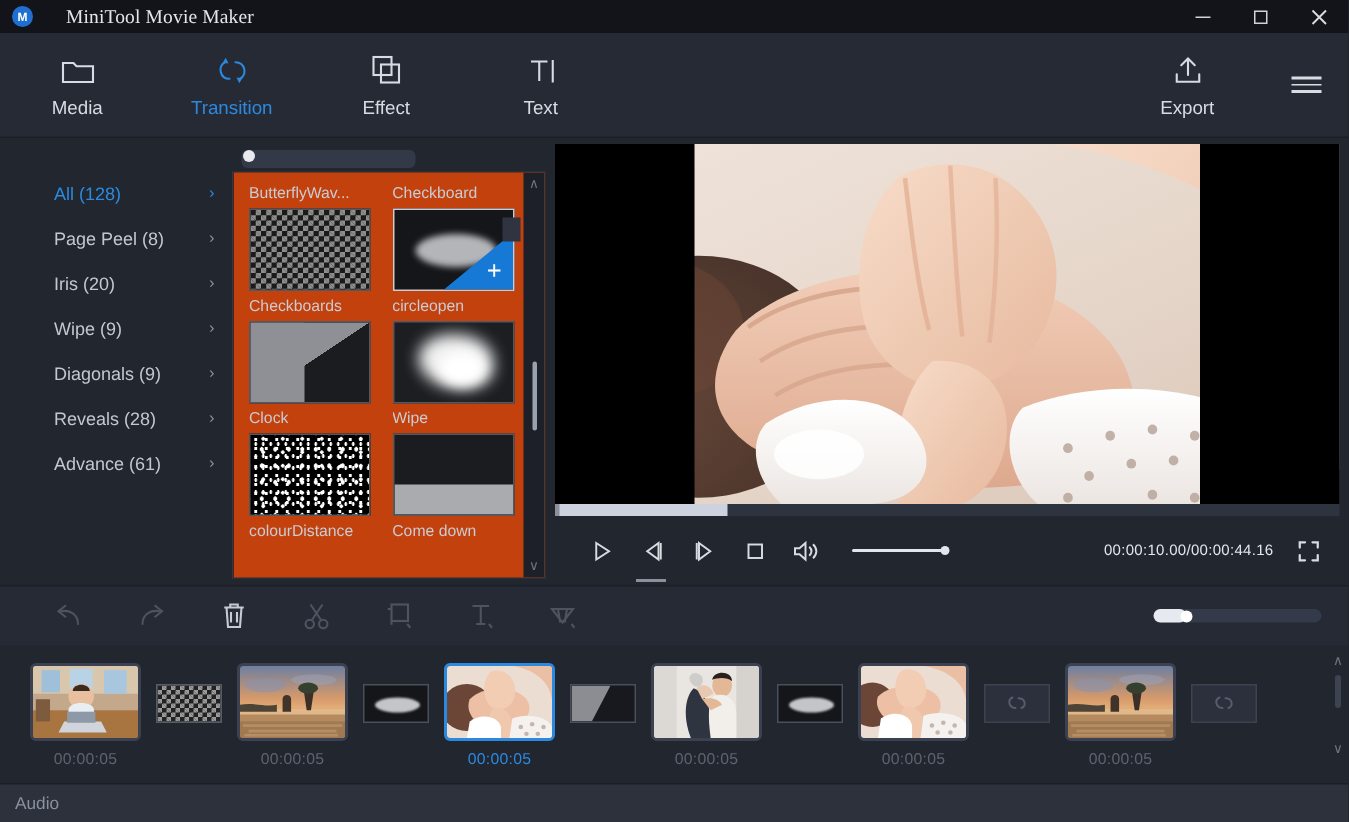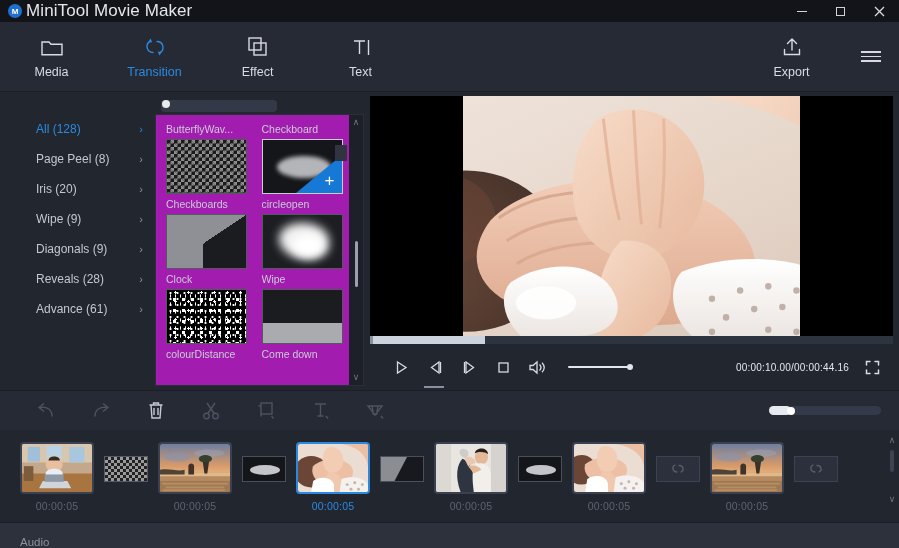--- a/index.html
+++ b/index.html
@@ -21,21 +21,21 @@
     padding-left: 8px;
     position: relative;
   }
   .logo {
     width: 14px; height: 14px; border-radius: 50%;
     background: #1f6fd0;
     display: flex; align-items: center; justify-content: center;
     font-size: 8px; font-weight: bold; color: #ffffff;
     flex: 0 0 14px;
   }
-  .app-title { font-size: 17px; color: #e3e6ec; margin-left: 4px; letter-spacing: .1px; }
+  .app-title { font-size: 13px; color: #e3e6ec; margin-left: 22px; letter-spacing: .1px; font-family: Liberation Serif, serif; }
   .wincontrols { position: absolute; right: 0; top: 0; height: 22px; display: flex; }
   .wbtn {
     width: 38px; height: 22px; display: flex; align-items: center; justify-content: center;
     color: #cfd3da; font-size: 11px;
   }
   .wbtn.close { width: 40px; }
   .wbtn .dash { width: 10px; height: 1px; background: #cfd3da; display: block; }
   .wbtn .sq { width: 9px; height: 9px; border: 1px solid #cfd3da; display: block; }
 
   
@@ -73,21 +73,21 @@
   .cat.sel { color: #2b8ae0; }
   .cat .chev { font-size: 11px; color: #8e939e; }
   .cat.sel .chev { color: #2b8ae0; }
 
   .gridwrap { flex: 1 1 auto; display: flex; flex-direction: column; min-width: 0; padding-right: 6px; }
   .pager { height: 16px; display: flex; align-items: center; padding: 0 4px 0 6px; }
   .pager .track { flex: 1 1 auto; height: 7px; border-radius: 4px; background: #343947; position: relative; max-width: 116px; }
   .pager .dot { position: absolute; left: 1px; top: -0.5px; width: 8px; height: 8px; border-radius: 50%; background: #e8eaee; }
 
   .gridbox {
-    flex: 1 1 auto; background: #a21caf; border: 1px solid #2a2e39;
+    flex: 1 1 auto; background: #c2410c; border: 1px solid #2a2e39;
     display: flex; min-height: 0; position: relative; overflow: hidden;
   }
   .grid {
     flex: 1 1 auto; padding: 4px 2px 0 10px;
     display: grid; grid-template-columns: 1fr 1fr; column-gap: 10px;
     align-content: start; overflow: hidden;
   }
   .cell { width: 85px; }
   .cell .label {
     font-size: 10.5px; color: #c9ccd4; height: 20px; line-height: 20px;
@@ -214,21 +214,21 @@
   .tslot.empty svg { stroke: #575d6b; fill: none; stroke-width: 1.3; }
 
   .tlscroll { width: 14px; flex: 0 0 14px; display: flex; flex-direction: column; align-items: center; justify-content: space-between; padding: 6px 0 18px 0; }
   .tlscroll .arr { color: #6f747f; font-size: 9px; line-height: 9px; }
   .tlscroll .sbar { flex: 1 1 auto; width: 4px; margin: 5px 0; position: relative; }
   .tlscroll .sthumb { position: absolute; left: 0; top: 0; width: 4px; height: 22px; background: #3d4350; border-radius: 2px; }
 
   
   .audiobar {
     height: 26px; flex: 0 0 26px; background: #2c313c;
-    display: flex; align-items: flex-end; padding-left: 20px;
+    display: flex; align-items: center; padding-left: 10px;
     border-top: 1px solid #1b1e26;
     font-size: 11.5px; color: #8b919e;
   }
 </style>
 </head>
 <body>
 
 <div class="app">
 
   <div class="titlebar">

